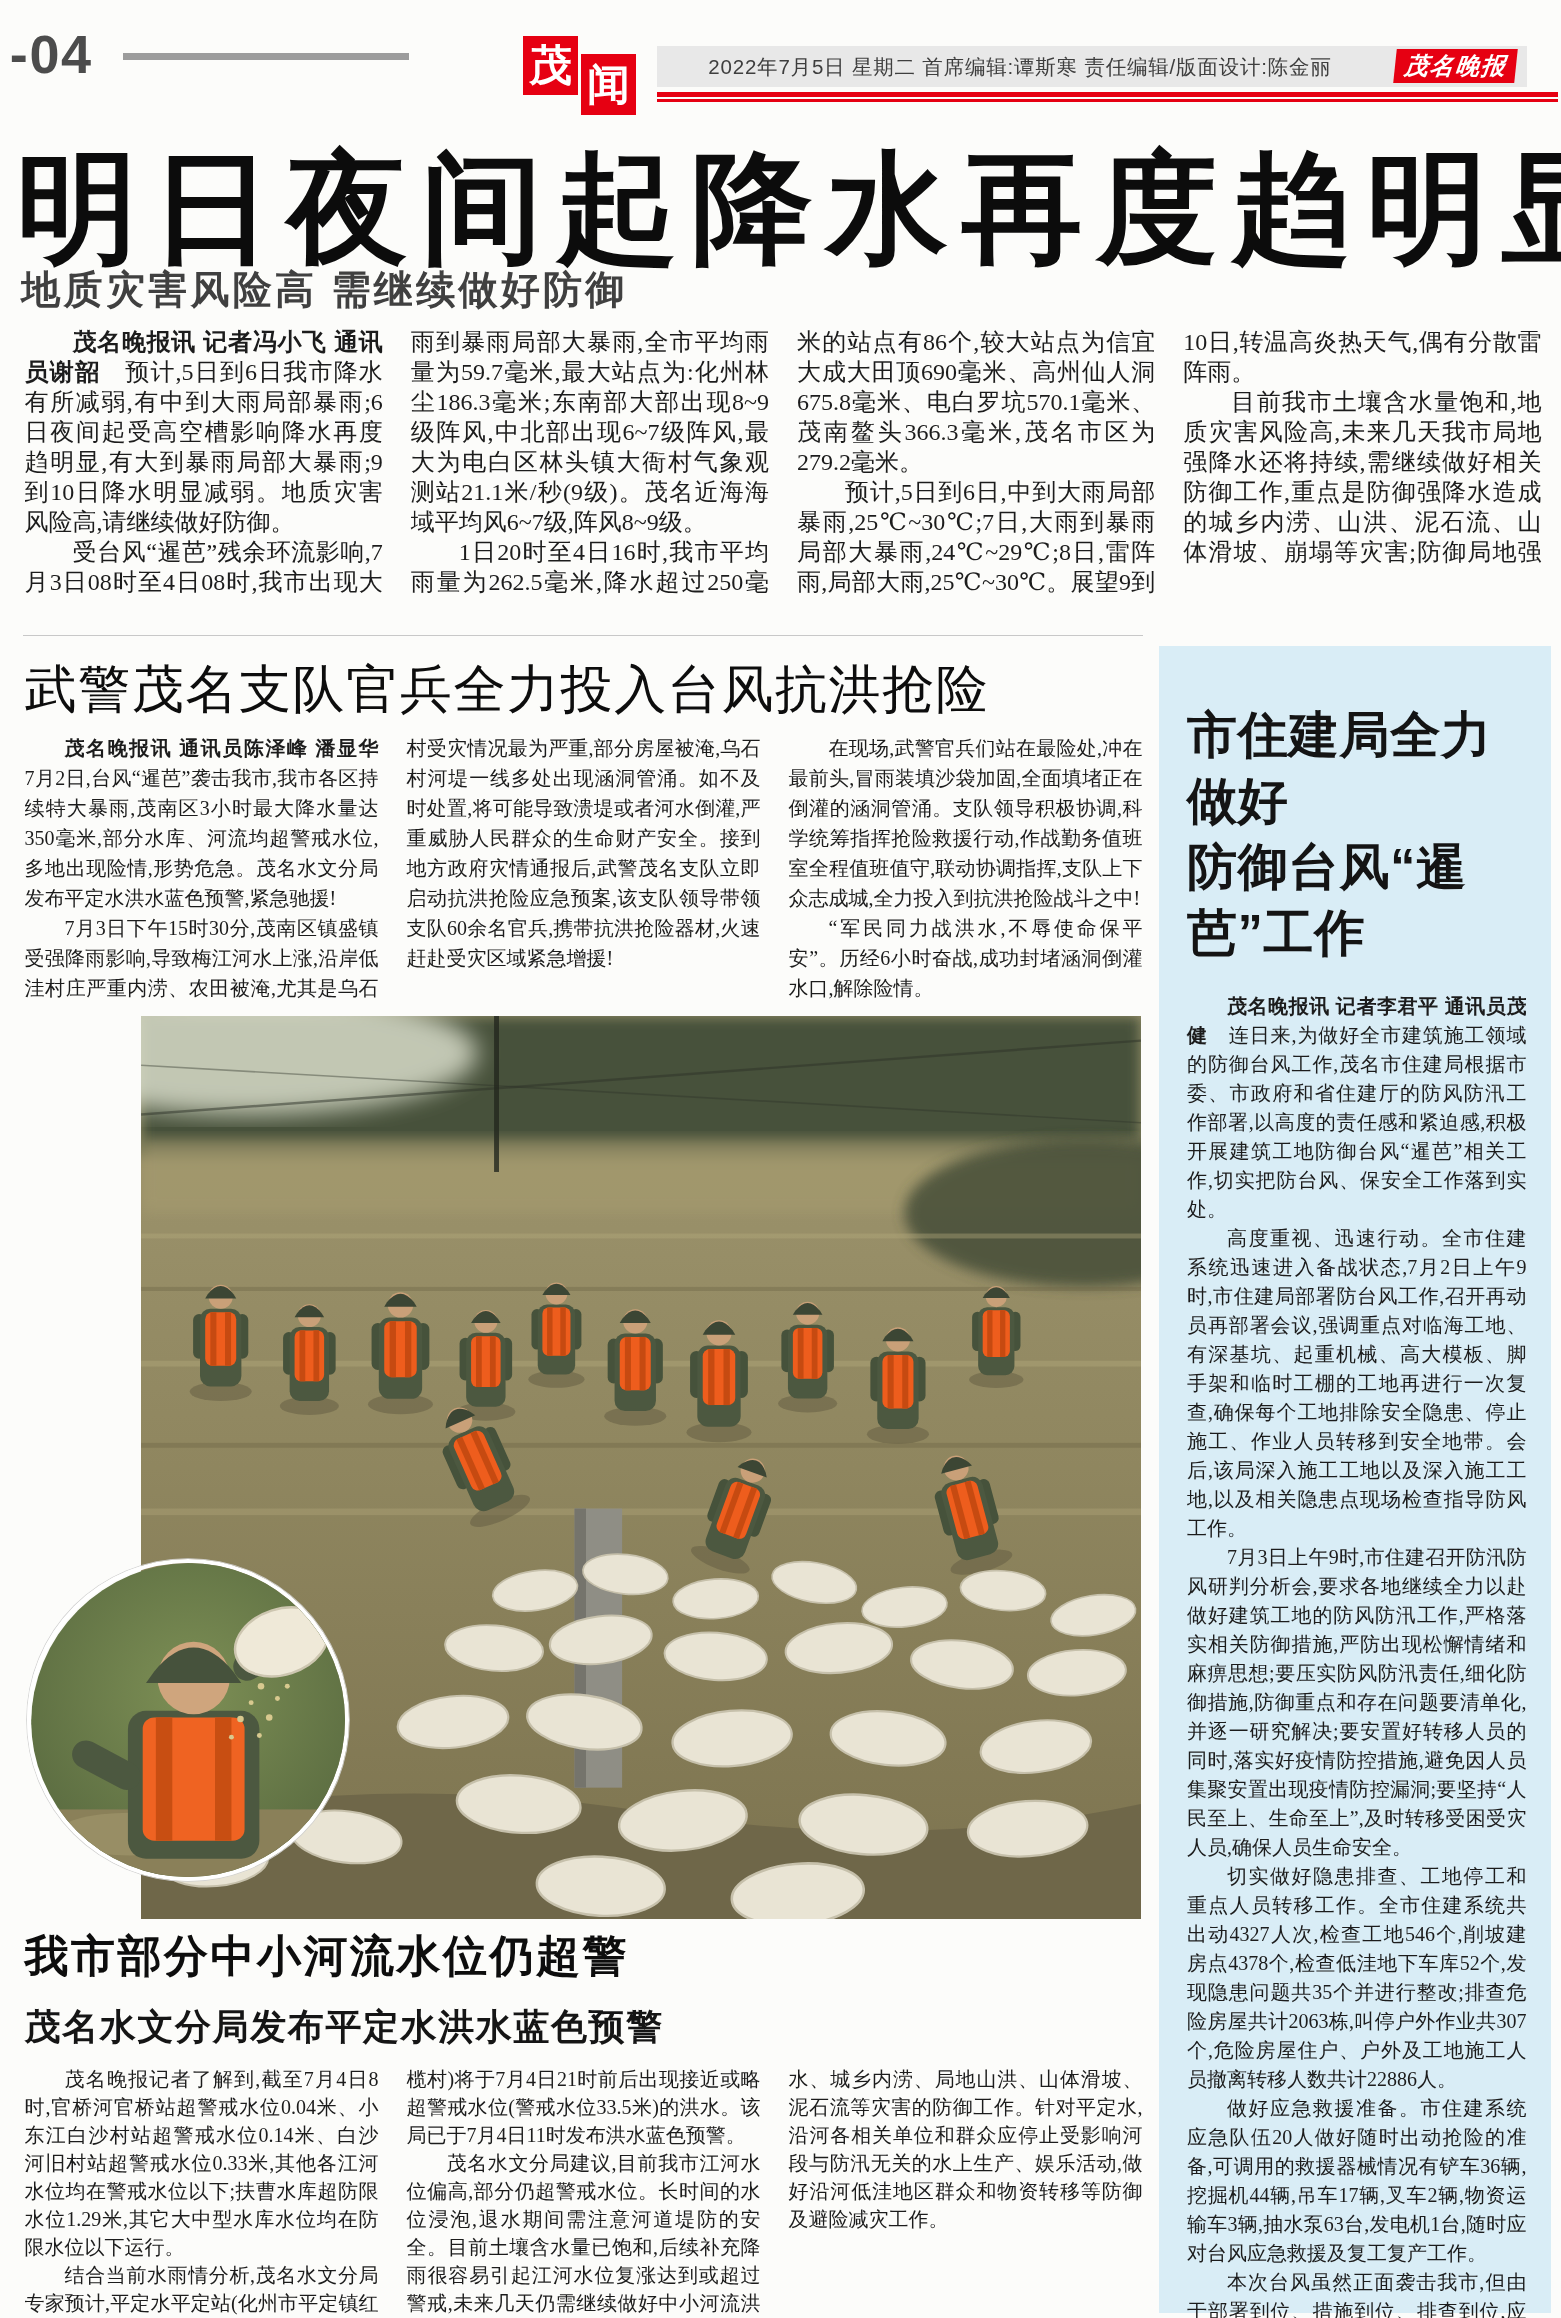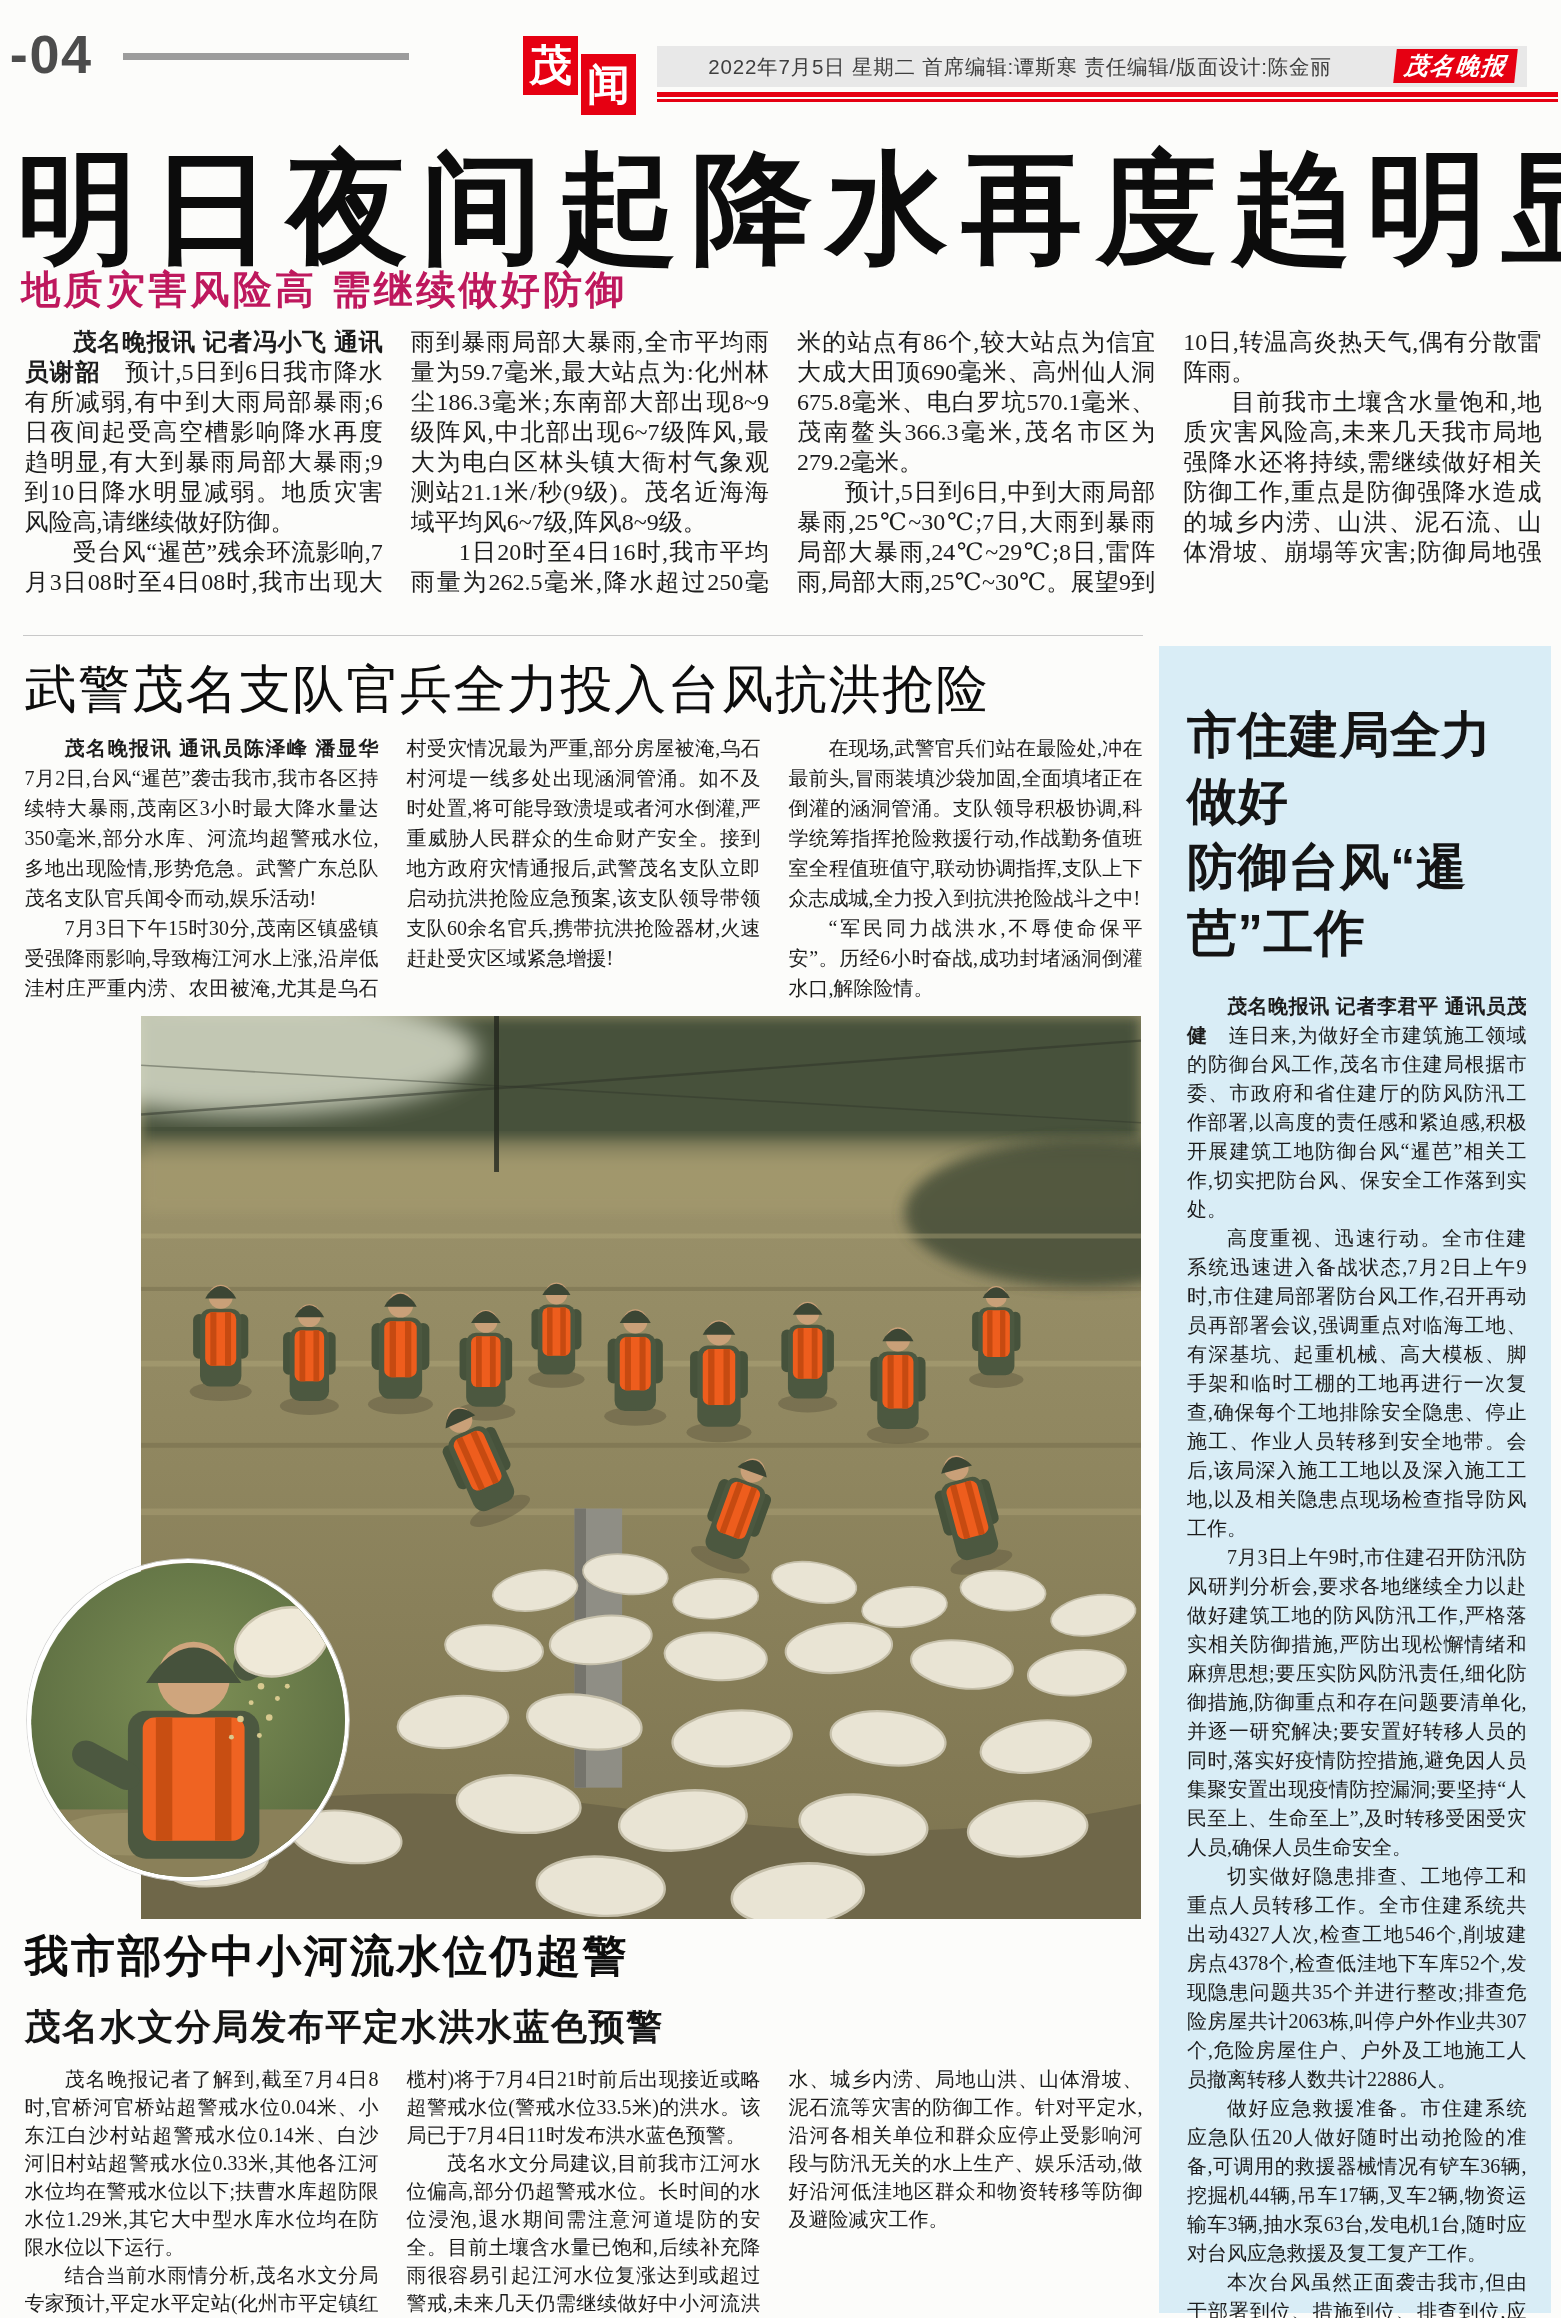--- a/index.html
+++ b/index.html
@@ -28,21 +28,21 @@
     color:#fff; text-align:center; line-height:34px; font-size:24px; font-weight:700;
     font-style:italic; transform:skewX(-6deg); letter-spacing:1.6px;}
   .redline{left:657px; top:92px; width:901px; height:9.8px;
     background:linear-gradient(#e60012 0 55%, #fcfcfa 55% 74%, #e60012 74% 100%);}
 
   
   .headline{left:16.4px; top:128px; width:1535px; white-space:nowrap;
     font-family:"Liberation Sans","DejaVu Sans",sans-serif; font-weight:900;
     font-size:121px; letter-spacing:14px; color:#0c0c0c;}
   .subhead{left:21.3px; top:263px; font-family:"Liberation Sans","DejaVu Sans",sans-serif;
-    font-weight:700; font-size:39px; letter-spacing:3.3px; color:#be185d;}
+    font-weight:700; font-size:39px; letter-spacing:3.3px; color:#404040;}
   .body-text p{margin:0; text-indent:2em; text-align:justify;}
   .byline{font-family:"Liberation Sans","DejaVu Sans",sans-serif; font-weight:700;}
   .art1-body{left:24.6px; top:327px; width:1517px; height:281px;
     column-count:4; column-gap:28px; font-size:24px; line-height:30px; overflow:hidden;}
 
   .hairline{left:23px; top:635px; width:1120px; height:0.8px; background:#c8c8c8;}
 
   
   .art2-title{left:24.6px; top:655px; font-family:"Liberation Sans","DejaVu Sans",sans-serif;
     font-weight:400; font-size:52px; letter-spacing:1.6px; color:#0d0d0d;}
@@ -95,21 +95,21 @@
     <p>1日20时至4日16时,我市平均雨量为262.5毫米,降水超过250毫米的站点有86个,较大站点为信宜大成大田顶690毫米、高州仙人洞675.8毫米、电白罗坑570.1毫米、茂南鳌头366.3毫米,茂名市区为279.2毫米。</p>
     <p>预计,5日到6日,中到大雨局部暴雨,25℃~30℃;7日,大雨到暴雨局部大暴雨,24℃~29℃;8日,雷阵雨,局部大雨,25℃~30℃。展望9到10日,转温高炎热天气,偶有分散雷阵雨。</p>
     <p>目前我市土壤含水量饱和,地质灾害风险高,未来几天我市局地强降水还将持续,需继续做好相关防御工作,重点是防御强降水造成的城乡内涝、山洪、泥石流、山体滑坡、崩塌等灾害;防御局地强降水、短时雷雨大风等强对流天气。</p>
     <p>根据《茂名市防汛防旱防风防冻应急预案》,市三防指挥部办公室于7月4日17时将防汛Ⅲ级应急响应调整为防汛Ⅳ级应急响应,请各地各部门根据预案要求,继续严格落实防汛工作责任制,做好各项防汛工作,认真落实防汛Ⅳ级应急响应措施,确保安全。</p>
   </div>
 
   <div class="abs hairline"></div>
 
   <div class="abs art2-title">武警茂名支队官兵全力投入台风抗洪抢险</div>
   <div class="abs art2-body body-text">
-    <p><b class="byline">茂名晚报讯 通讯员陈泽峰 潘显华</b>　<span>7月2日,台风“暹芭”袭击我市,我市各区持续特大暴雨,茂南区3小时最大降水量达350毫米,部分水库、河流均超警戒水位,多地出现险情,形势危急。武警广东总队茂名支队官兵闻令而动,娱乐活动!</span></p>
+    <p><b class="byline">茂名晚报讯 通讯员陈泽峰 潘显华</b>　<span>7月2日,台风“暹芭”袭击我市,我市各区持续特大暴雨,茂南区3小时最大降水量达350毫米,部分水库、河流均超警戒水位,多地出现险情,形势危急。茂名水文分局发布平定水洪水蓝色预警,紧急驰援!</span></p>
     <p>7月3日下午15时30分,茂南区镇盛镇受强降雨影响,导致梅江河水上涨,沿岸低洼村庄严重内涝、农田被淹,尤其是乌石村受灾情况最为严重,部分房屋被淹,乌石村河堤一线多处出现涵洞管涌。如不及时处置,将可能导致溃堤或者河水倒灌,严重威胁人民群众的生命财产安全。接到地方政府灾情通报后,武警茂名支队立即启动抗洪抢险应急预案,该支队领导带领支队60余名官兵,携带抗洪抢险器材,火速赶赴受灾区域紧急增援!</p>
     <p>在现场,武警官兵们站在最险处,冲在最前头,冒雨装填沙袋加固,全面填堵正在倒灌的涵洞管涌。支队领导积极协调,科学统筹指挥抢险救援行动,作战勤务值班室全程值班值守,联动协调指挥,支队上下众志成城,全力投入到抗洪抢险战斗之中!</p>
     <p>“军民同力战洪水,不辱使命保平安”。历经6小时奋战,成功封堵涵洞倒灌水口,解除险情。</p>
   </div>
 
   <div class="abs photo">
     <svg width="1000" height="903" viewBox="0 0 1218 1100" xmlns="http://www.w3.org/2000/svg">
       <defs>
         <linearGradient id="water" x1="0" y1="0" x2="0" y2="1">
           <stop offset="0" stop-color="#a09770"></stop>

